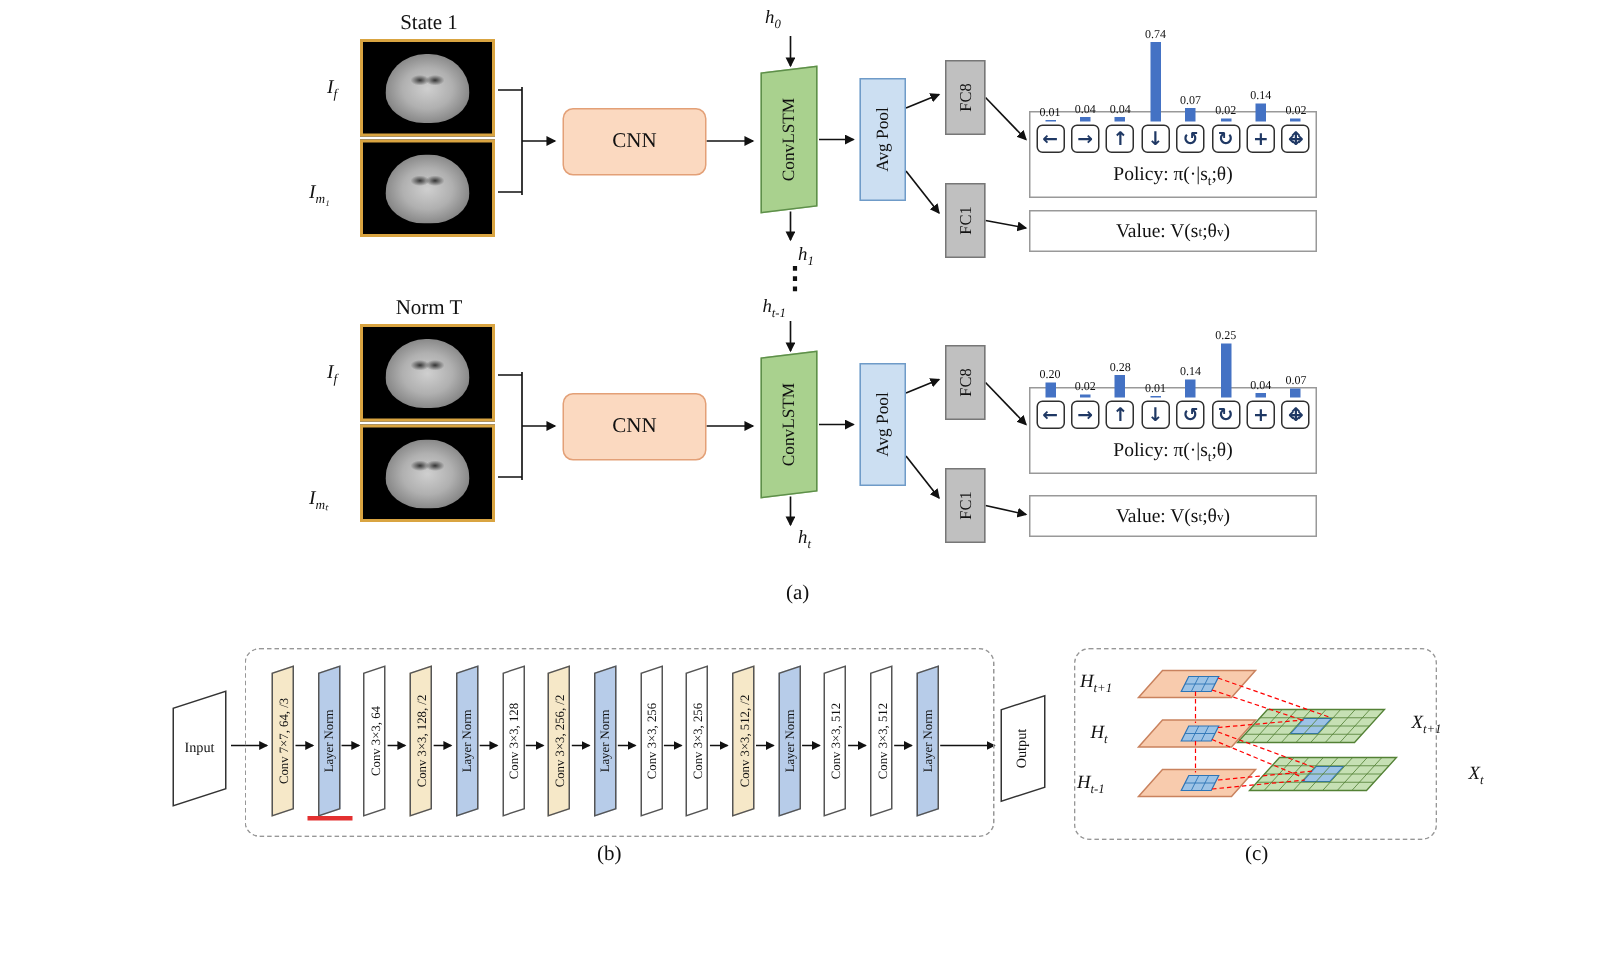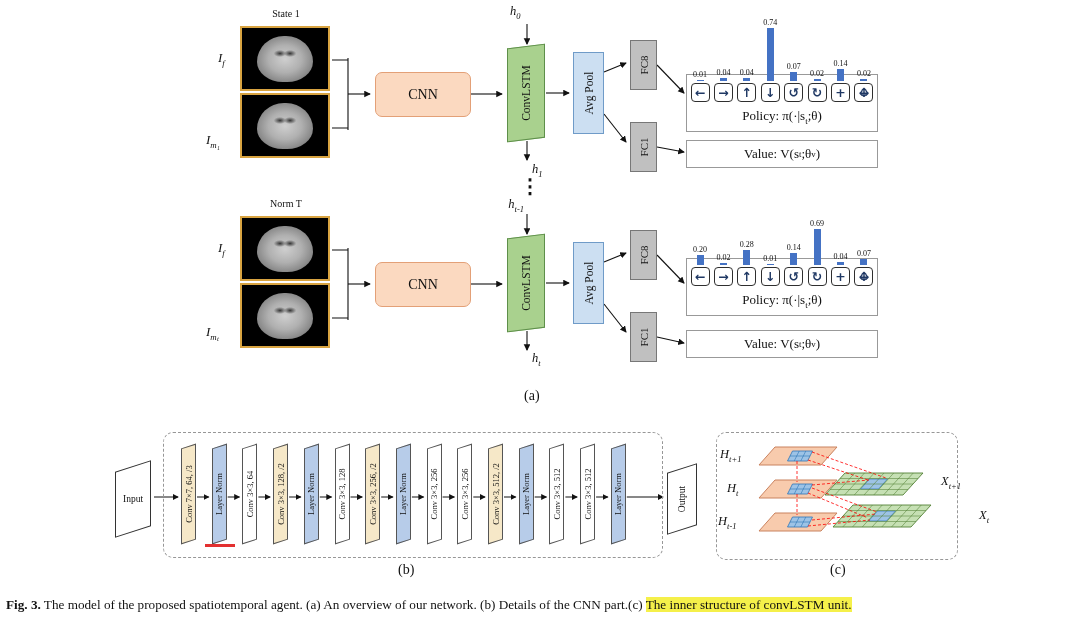--- a/index.html
+++ b/index.html
@@ -1,20 +1,20 @@
 <!DOCTYPE html>
 <html><head>
 <meta charset="utf-8">
 <style>
   * { margin:0; padding:0; box-sizing:border-box; }
   body { background:#fff; font-family:"Liberation Serif", serif; color:#111; }
   #canvas { position:relative; width:1069px; height:642px; background:#fff; overflow:hidden; }
   #connector-svg { position:absolute; left:0; top:0; width:1069px; height:642px; pointer-events:none; }
 
-  .state-label { position:absolute; left:240px; width:92px; text-align:center; font-size:10px; }
+  .state-label { position:absolute; left:240px; width:92px; text-align:center; font-size:14px; }
   .mri-frame { position:absolute; width:90px; height:65px; background:#000; border:2px solid #D9A441; }
   .mri-brain { position:absolute; left:50%; top:50%; width:56px; height:46px; transform:translate(-50%,-50%);
     border-radius:48% 48% 46% 46%/56% 56% 44% 44%;
     background:
       radial-gradient(ellipse 9px 5px at 41% 38%, rgba(45,45,45,.95), rgba(45,45,45,0) 70%),
       radial-gradient(ellipse 9px 5px at 59% 38%, rgba(45,45,45,.95), rgba(45,45,45,0) 70%),
       radial-gradient(ellipse at 50% 50%, #cfcfcf 0%, #b0b0b0 42%, #8a8a8a 70%, #5c5c5c 92%, #383838 100%); }
   .input-label { position:absolute; font-style:italic; font-size:13px; }
   sub { font-size:0.68em; }
 
@@ -116,21 +116,21 @@
   </svg>
 
   <div class="state-label" style="top:8px">State 1</div>
   <div class="mri-frame" style="left:240px;top:26px">
     <div class="mri-brain"></div>
   </div>
   <div class="mri-frame" style="left:240px;top:93px">
     <div class="mri-brain"></div>
   </div>
   <span class="input-label" style="left:218px;top:50px"><span>I</span><sub>f</sub></span>
-  <span class="input-label" style="left:206px;top:132px"><span>I</span><sub>m₁</sub></span>
+  <span class="input-label" style="left:206px;top:120px"><span>I</span><sub>m₁</sub></span>
   <div class="cnn-box" style="top:72px">CNN</div>
   <div class="convlstm" style="top:46px">
     <div class="shape"></div>
     <span class="vlabel" style="font-size:11.5px">ConvLSTM</span>
   </div>
   <div class="avgpool" style="top:52px">
     <span class="vlabel" style="font-size:11.5px">Avg Pool</span>
   </div>
   <div class="fcbox" style="top:40px">
     <span class="vlabel" style="font-size:11px">FC8</span>
@@ -264,21 +264,21 @@
           </div>
         </div>
         <div class="action-col">
           <div class="prob-label">0.14</div>
           <div class="prob-bar" style="height: 11.9px;"></div>
           <div class="action-icon">
             <span class="icon-glyph">↺</span>
           </div>
         </div>
         <div class="action-col">
-          <div class="prob-label">0.69</div>
+          <div class="prob-label">0.25</div>
           <div class="prob-bar" style="height: 35.7px;"></div>
           <div class="action-icon">
             <span class="icon-glyph">↻</span>
           </div>
         </div>
         <div class="action-col">
           <div class="prob-label">0.04</div>
           <div class="prob-bar" style="height: 3.4px;"></div>
           <div class="action-icon">
             <span class="icon-glyph">+</span>
@@ -346,23 +346,20 @@
       <path d="M96,20 L170,46 M92,28 L152,48 M96,53 L153,48 M96,56 L161,80 M92,61 L152,86 M96,88 L160,82 M92,94 L154,88 M81,29 L81,50 M81,62 L81,83"></path>
     </g>
   </svg>
   <span class="plane-label" style="left:720px;top:447px"><span>H</span><sub>t+1</sub></span>
   <span class="plane-label" style="left:727px;top:481px"><span>H</span><sub>t</sub></span>
   <span class="plane-label" style="left:718px;top:514px"><span>H</span><sub>t-1</sub></span>
   <span class="plane-label" style="left:941px;top:474px"><span>X</span><sub>t+1</sub></span>
   <span class="plane-label" style="left:979px;top:508px"><span>X</span><sub>t</sub></span>
   <div class="sub-label" style="left:830px;top:562px">(c)</div>
 
-  <div class="caption">
-    <b>Fig. 3.</b><span> The model of the proposed spatiotemporal agent. (a) An overview of our network. (b) Details of the CNN part.(c) </span><span class="hl">The inner structure of convLSTM unit.</span>
-  </div>
 
 <div class="layer-slab conv-stride" style="left: 181px;">
       <div class="slab-bg"></div>
       <span class="slab-label">Conv 7×7, 64, /3</span>
     </div>
     <div class="layer-slab norm" style="left: 211.7px;">
       <div class="slab-bg"></div>
       <span class="slab-label">Layer Norm</span>
     </div>
     <div class="red-underline" style="left: 204.7px;"></div>

